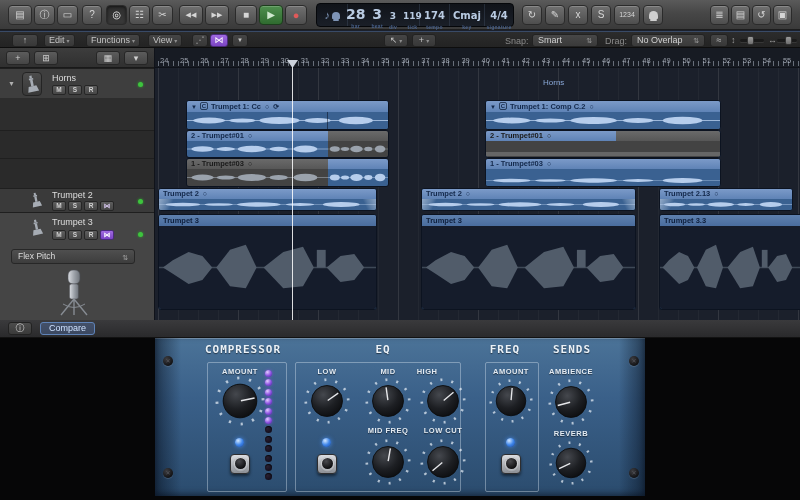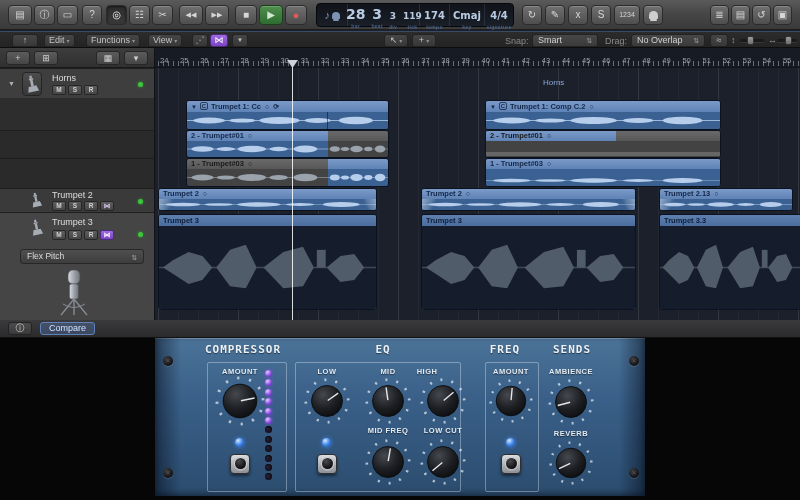--- a/index.html
+++ b/index.html
@@ -319,21 +319,21 @@
           <use href="#trumpet"></use>
         </svg>
       <span class="tname" style="top:4px">Trumpet 3</span>
       <div class="msr" style="left:52px;top:17px">
         <div class="mbtn2">M</div>
         <div class="mbtn2">S</div>
         <div class="mbtn2">R</div>
         <div class="mbtn2 flexon">⋈</div>
       </div>
       <span class="ledg" style="left:138px;top:19px"></span>
-      <div class="fpd" style="left:20px;top:36px;width:124px">
+      <div class="fpd" style="left:11px;top:36px;width:124px">
         <span>Flex Pitch</span><span class="ud">⇅</span>
       </div>
       <svg style="position:absolute;left:52px;top:56px" width="44" height="48" viewBox="0 0 44 48">
         <rect x="16" y="1" width="12" height="14" rx="5" fill="url(#micGrad)" stroke="#4c4f55" stroke-width=".6"></rect>
         <rect x="17.5" y="15" width="9" height="15" rx="2" fill="url(#micGrad)" stroke="#4c4f55" stroke-width=".5"></rect>
         <path d="M22 30 L9 46 M22 30 L35 46 M22 30 L22 46" stroke="#868b92" stroke-width="1.4" fill="none"></path>
         <path d="M11 35 Q22 42 33 35" stroke="#868b92" stroke-width="1" fill="none"></path>
       </svg>
     </div>
   </div>

